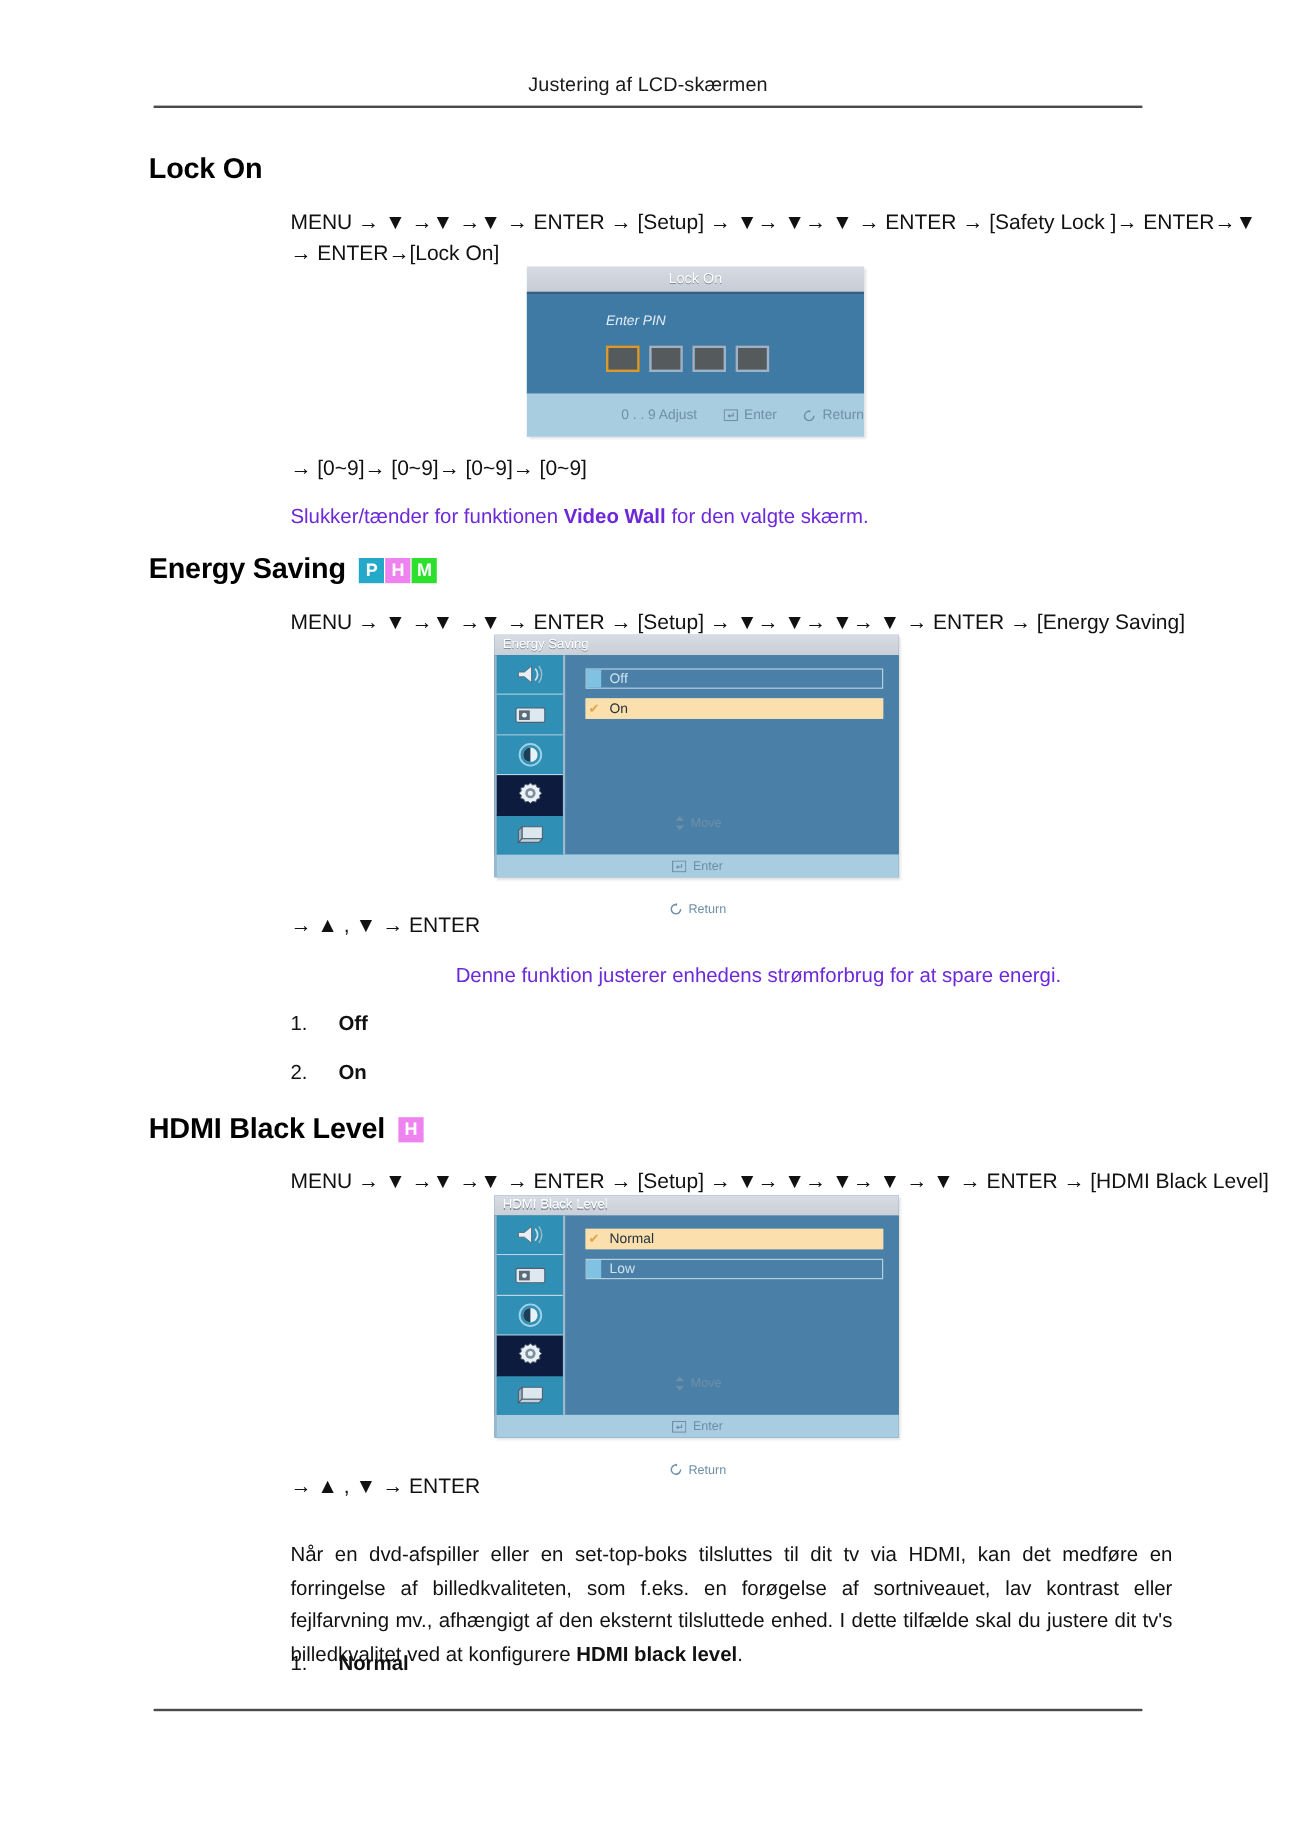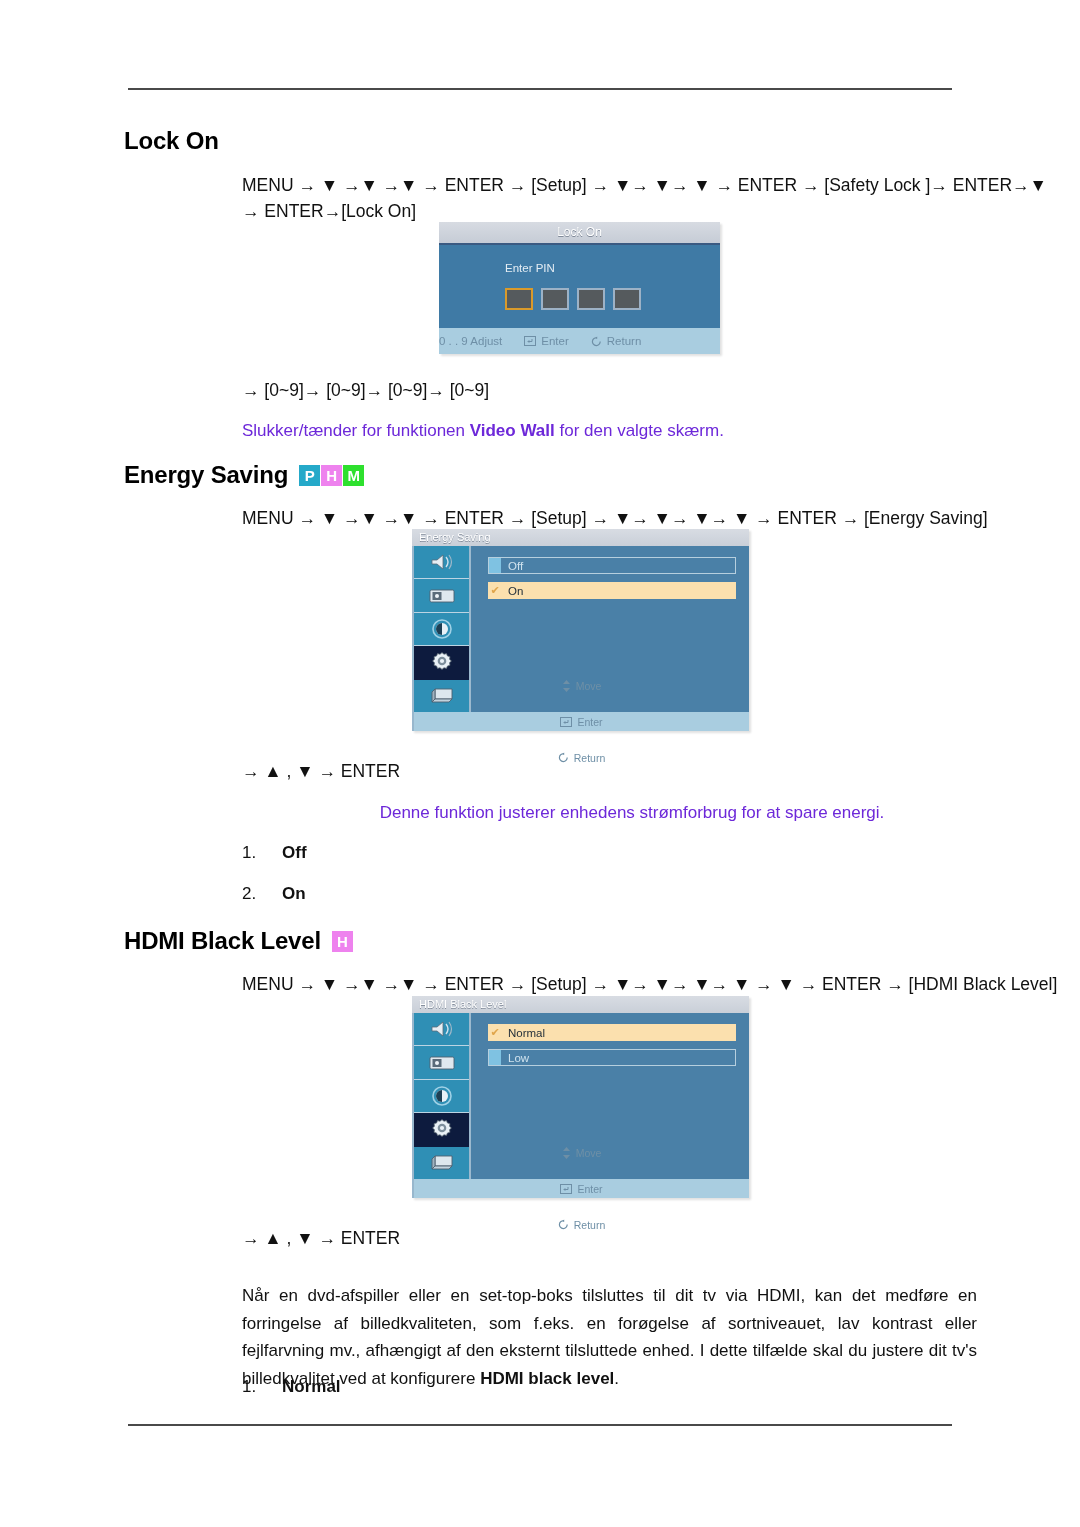--- a/index.html
+++ b/index.html
@@ -143,42 +143,43 @@
     height: 83px;
     background: #3f7aa5;
     position: relative;
   }
   .osd-lockon .enterpin {
     position: absolute;
     left: 66px;
     top: 17px;
     font-size: 11.5px;
     color: #e4edf4;
+    font-style: italic;
   }
   .osd-lockon .pins {
     position: absolute;
     left: 66px;
     top: 43px;
     display: flex;
     gap: 8px;
   }
   .osd-lockon .pin {
     width: 28px;
     height: 22px;
     background: #555a5d;
     border: 2px solid #9db2c6;
     box-sizing: border-box;
   }
   .osd-lockon .pin.sel { border-color: #d99a2b; }
   .osd-lockon .footbar {
-    height: 26px;
+    height: 36px;
     background: #a9cde0;
     display: flex;
     align-items: center;
-    justify-content: flex-start;
+    justify-content: flex-end;
     gap: 22px;
     font-size: 11.5px;
     color: #6e8fa6;
   }
   .osd-lockon .footbar .fitem { display: inline-flex; align-items: center; gap: 5px; }
 
   
   .osd-menu {
     position: relative;
     width: 337px;
@@ -275,20 +276,21 @@
   }
   .osd-menu .mfoot .fitem { display: inline-flex; align-items: center; gap: 5px; }
 
   .icosvg { display: block; }
 </style>
 </head>
 <body>
 
 <div class="page">
 
+  <div class="page-header">Justering af LCD-skærmen</div>
   <div class="header-rule"></div>
 
   <h2 class="section-title" style="position:absolute;top:128px;left:0;">
     <span>Lock On</span>
   </h2>
 
   <div class="indent" style="position:absolute;top:172px;left:0;width:840px;">
     <div class="path-line">MENU → ▼ →▼ →▼ → ENTER → [Setup] → ▼→ ▼→ ▼ → ENTER → [Safety Lock ]→ ENTER→▼</div>
     <div class="path-line">→ ENTER→[Lock On]</div>
   </div>

